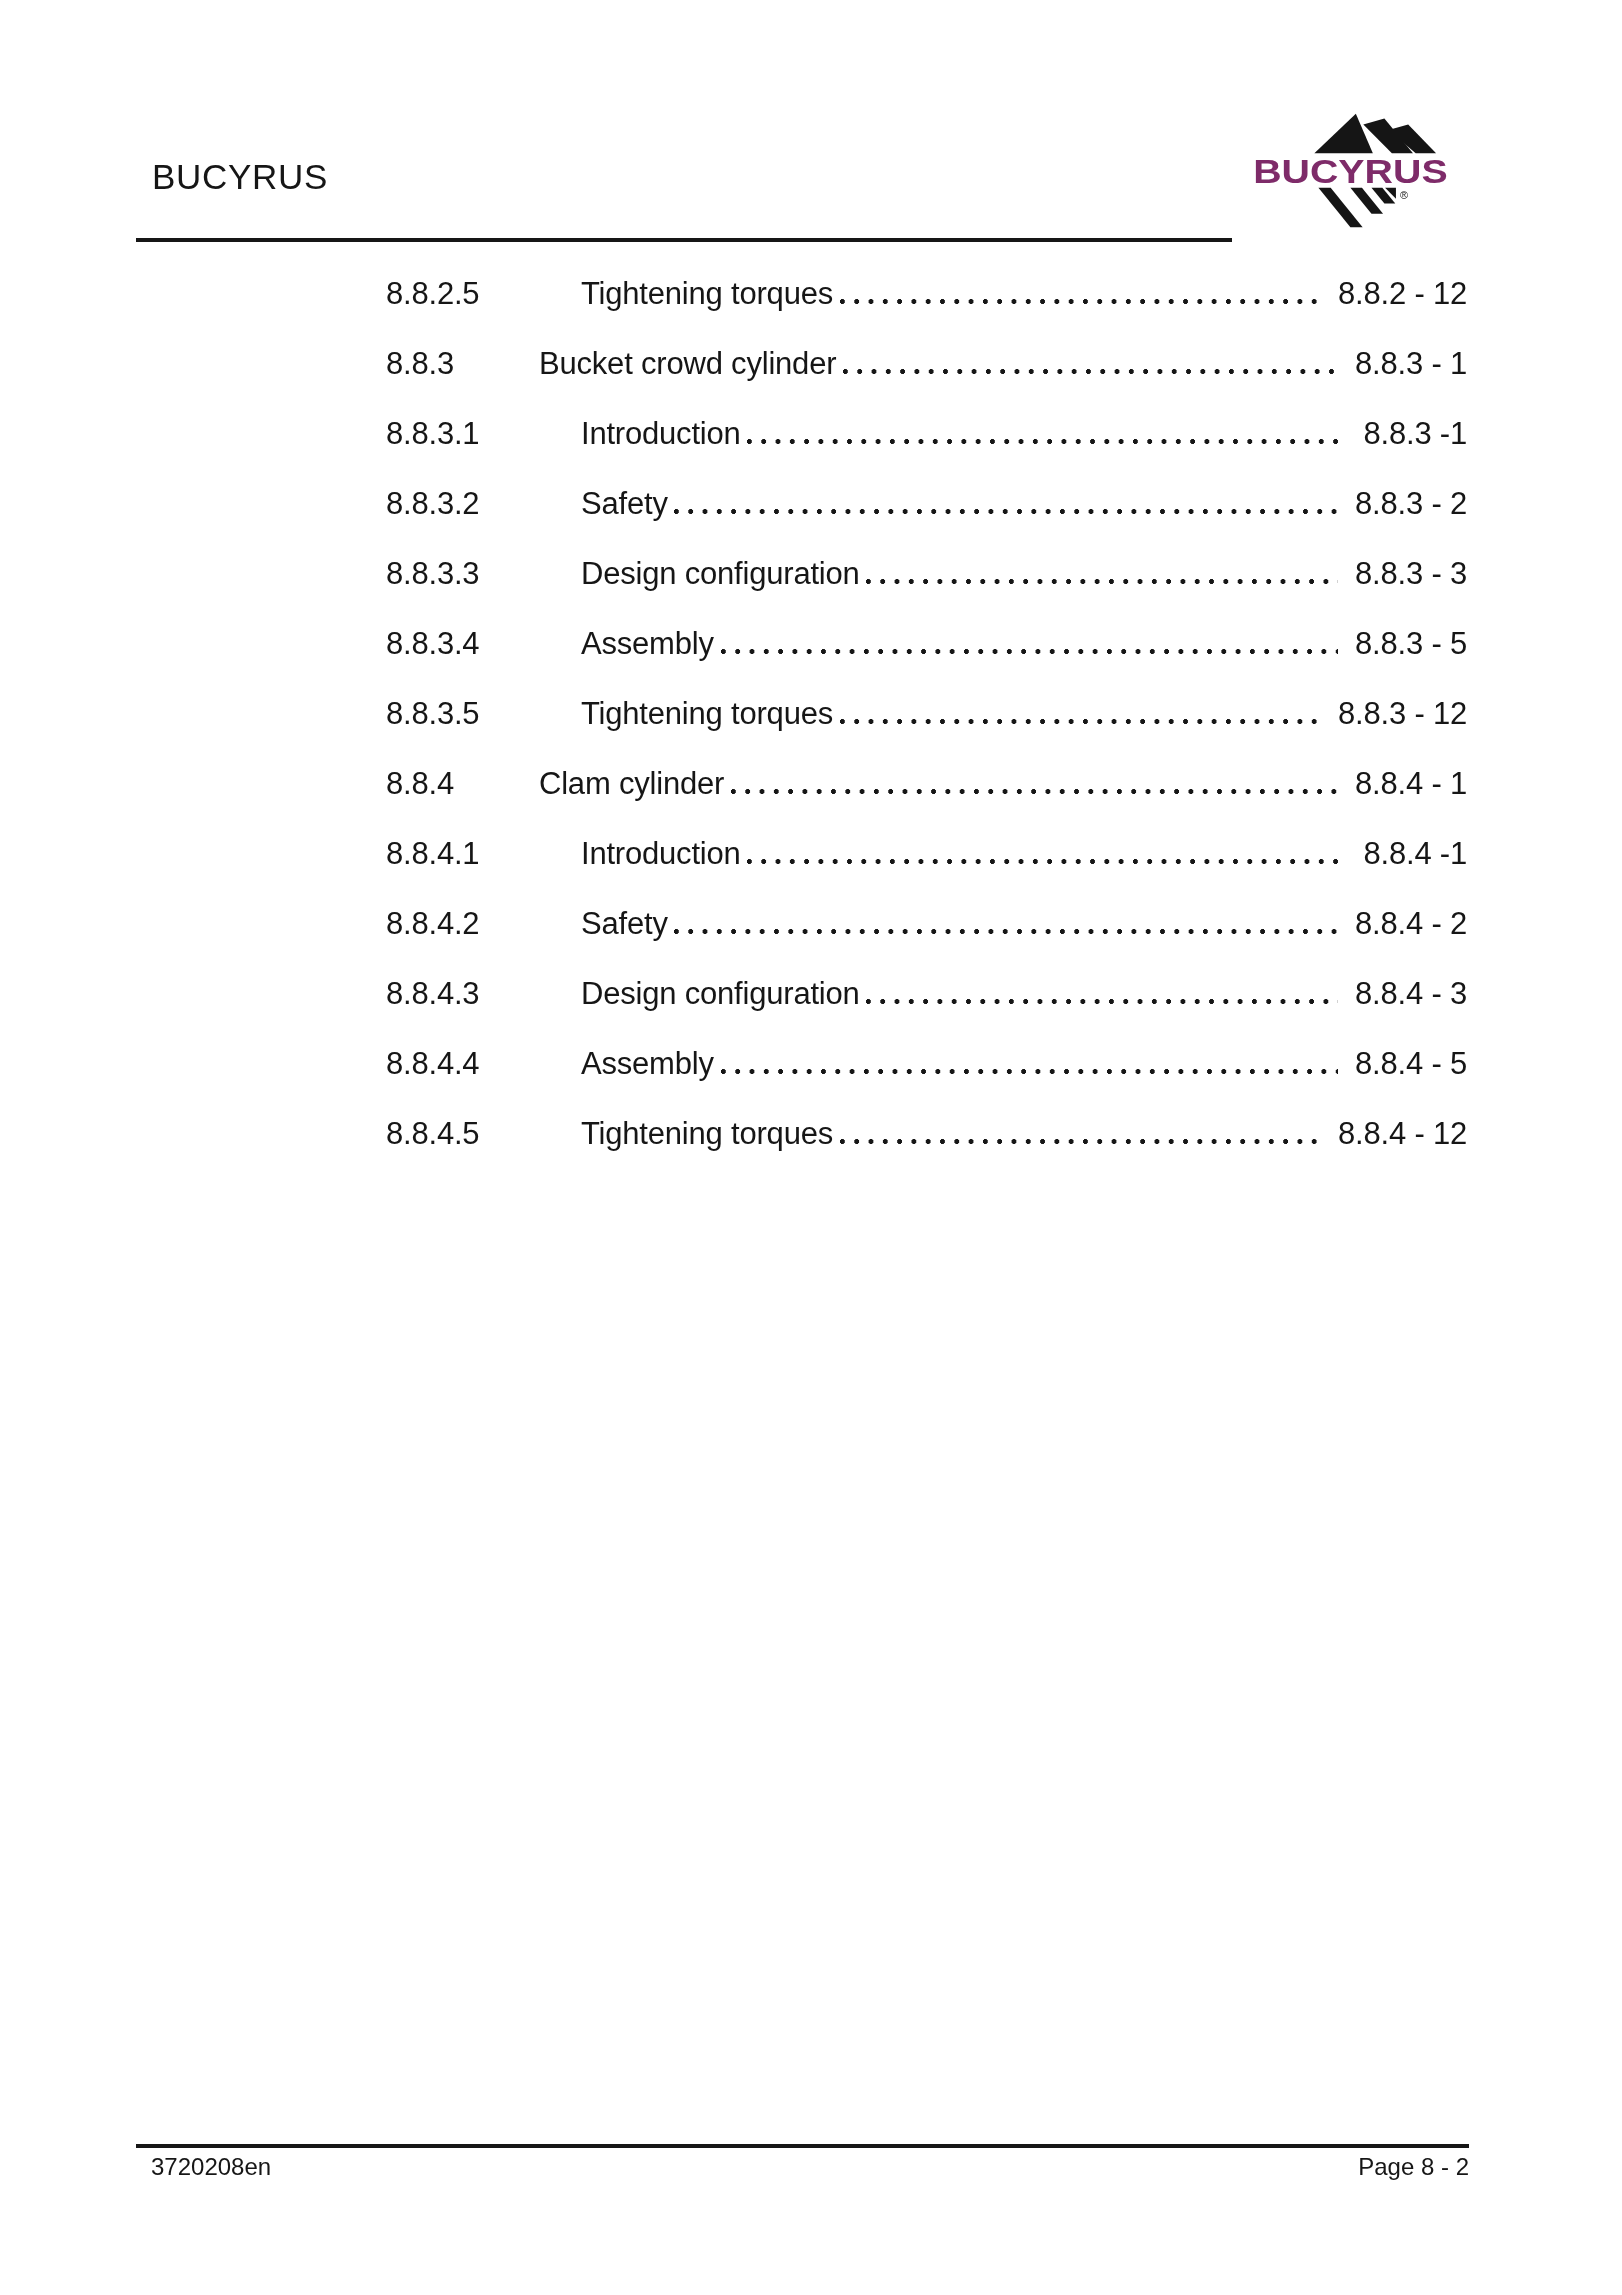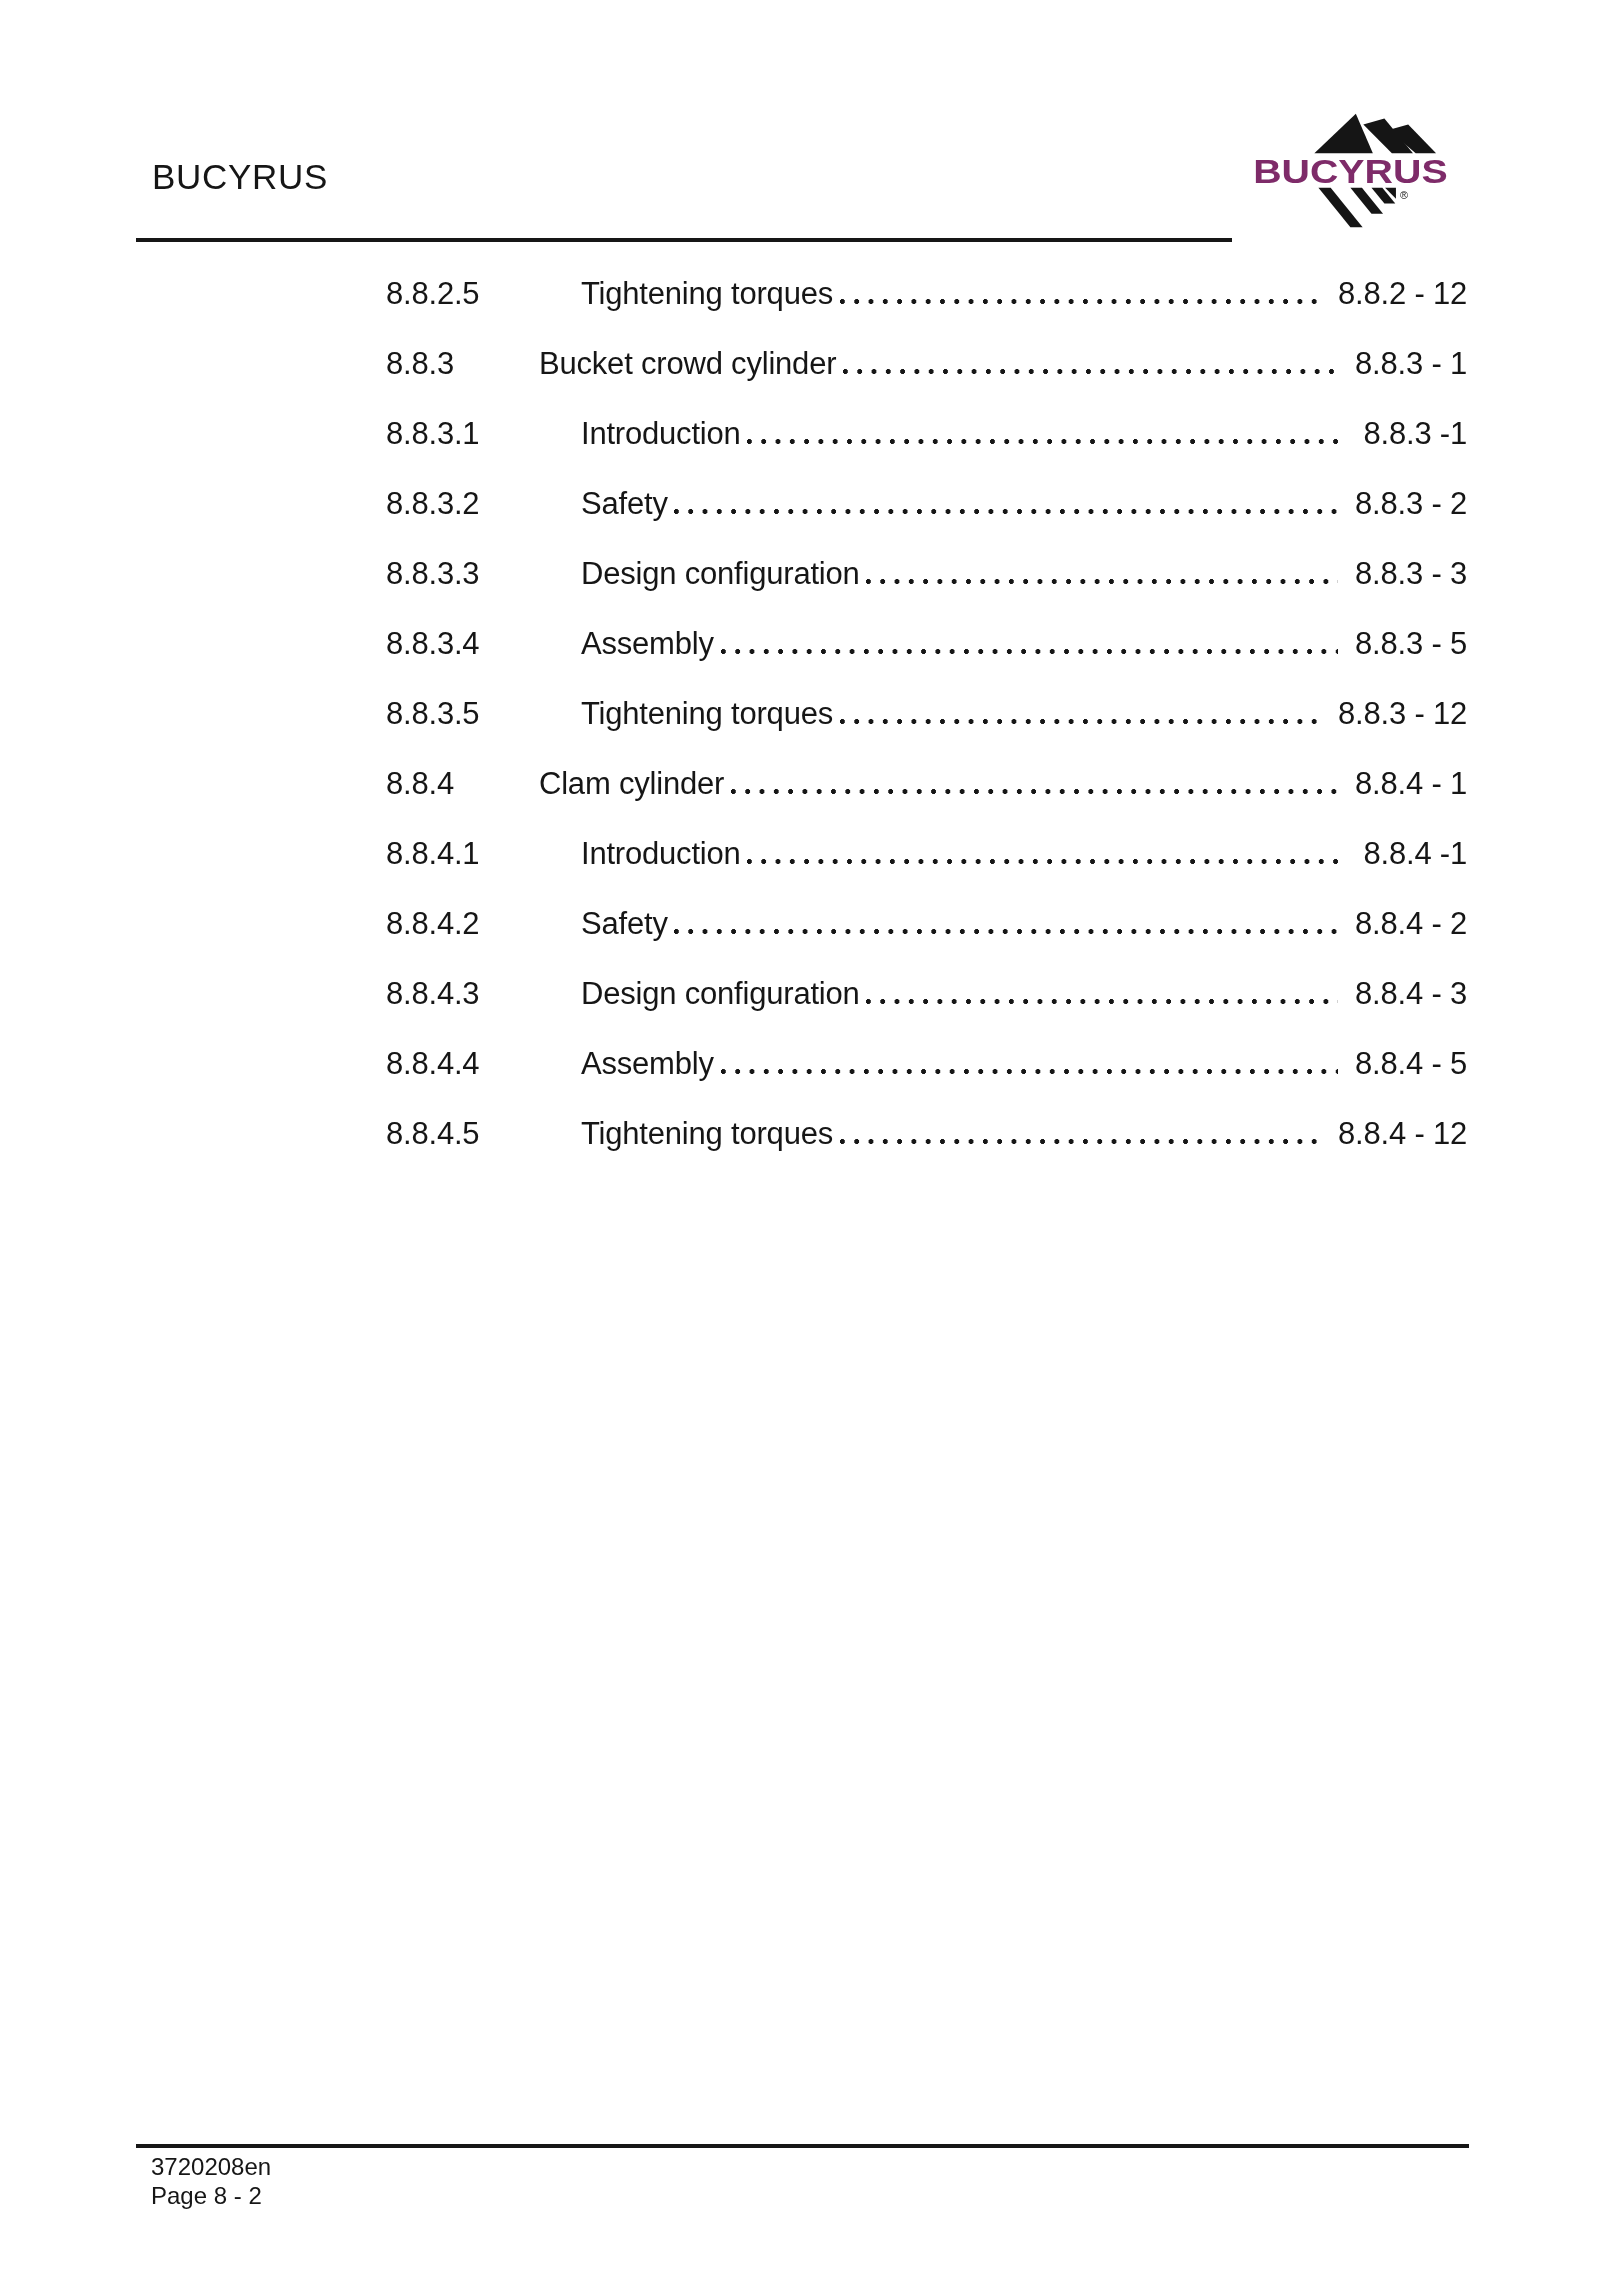--- a/index.html
+++ b/index.html
@@ -88,21 +88,20 @@
   .footer-row {
     position: absolute;
     left: 151px;
     top: 2152px;
     width: 1318px;
     display: flex;
     justify-content: space-between;
     font-size: 24px;
     line-height: 29px;
     color: #161616;
-    flex-direction: column;
   }
 </style>
 </head>
 <body>
 
 <div class="page">
 
   <div class="contents-title">BUCYRUS</div>
 
   <div class="header-rule"></div>

